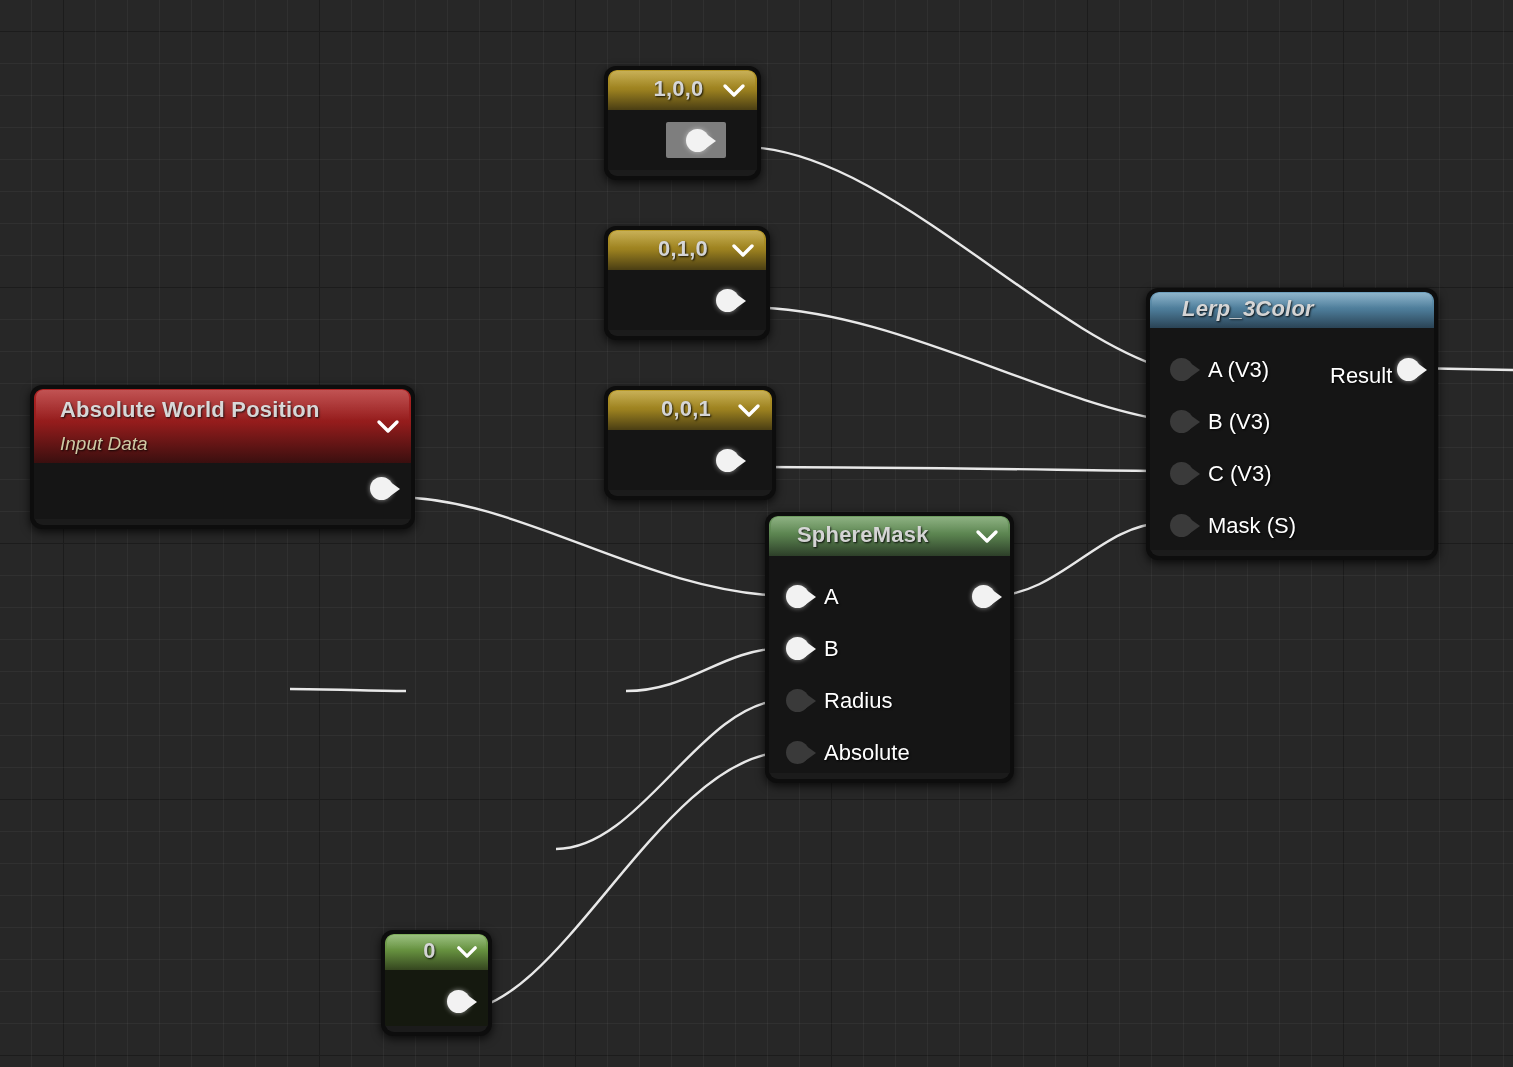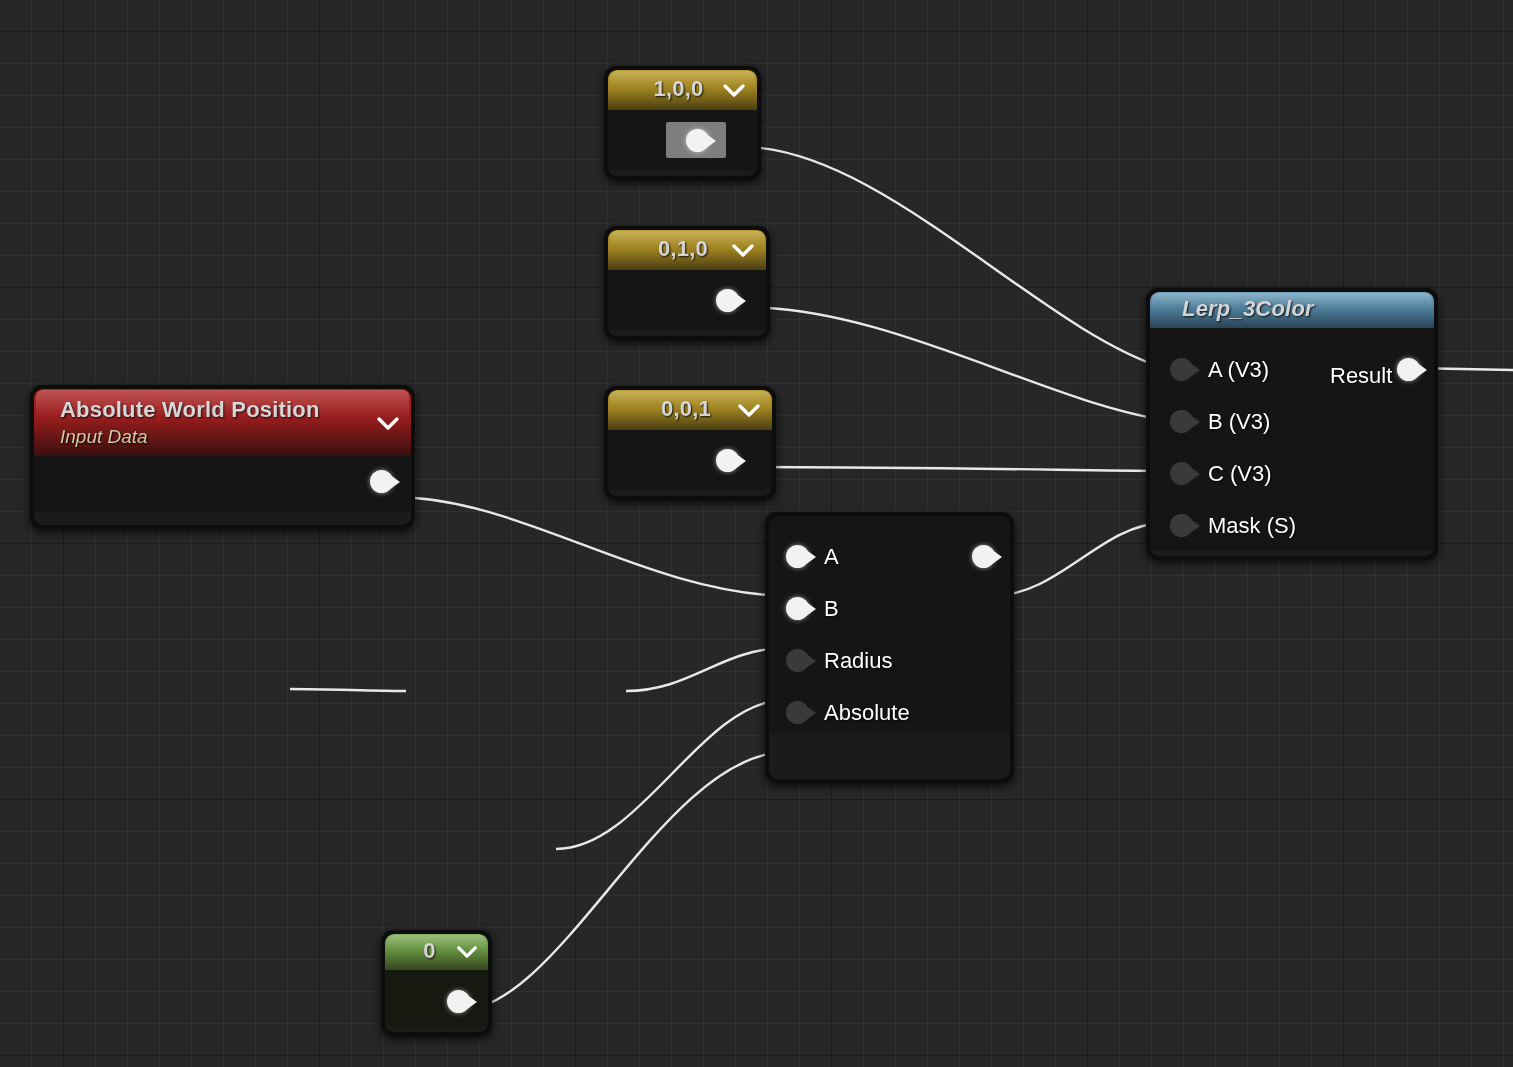--- a/index.html
+++ b/index.html
@@ -49,21 +49,21 @@
     border-radius: 8px 8px 0 0;
   }
   .hdr .title {
     font-size: 22px; font-weight: bold; color: #d4d4d4;
     text-shadow: 1px 1px 2px rgba(0,0,0,0.85);
     letter-spacing: 0.2px; white-space: nowrap; line-height: 1.12;
   }
   .hdr .sub {
     font-size: 19px; font-style: italic; color: #cfc9a4;
     text-shadow: 1px 1px 2px rgba(0,0,0,0.85);
-    white-space: nowrap; line-height: 1.2; margin-top: 3px;
+    white-space: nowrap; line-height: 1.2; margin-top: 10px;
   }
   .hdr.center .title { text-align: center; padding-right: 20px; }
   .chev {
     position: absolute; right: 11px; top: 50%; transform: translateY(-50%);
     width: 24px; height: 16px;
   }
   .chev svg { display:block; }
 
   
   .h-gold   { background: linear-gradient(180deg,#b99a28 0%,#9d8220 48%,#4a3e13 100%); }
@@ -224,20 +224,28 @@
       </div>
       <div class="body tint-green" style="height:56px;">
         <div class="pin filled" style="left:62px; top:20px;"></div>
         <div class="pin-arrow filled" style="left:81px; top:24px;"></div>
       </div>
     </div>
   </div>
 
   <div class="node" style="left:765px; top:512px; width:249px; height:271px;">
     <div class="node-inner">
+      <div class="hdr h-green" style="padding-left:28px;">
+        <div class="title">SphereMask</div>
+        <span class="chev">
+          <svg width="24" height="16" viewBox="0 0 24 16">
+              <path d="M3 4 L12 13 L21 4" stroke="#ffffff" stroke-width="3.4" fill="none" stroke-linecap="round" stroke-linejoin="round"></path>
+            </svg>
+        </span>
+      </div>
       <div class="body" style="height:217px;">
 
         <div class="pin filled" style="left:17px; top:29px;"></div>
         <div class="pin-arrow filled" style="left:36px; top:33px;"></div>
         <div class="pinlabel" style="left:55px; top:28px;">A</div>
 
         <div class="pin filled" style="left:17px; top:81px;"></div>
         <div class="pin-arrow filled" style="left:36px; top:85px;"></div>
         <div class="pinlabel" style="left:55px; top:80px;">B</div>
 

